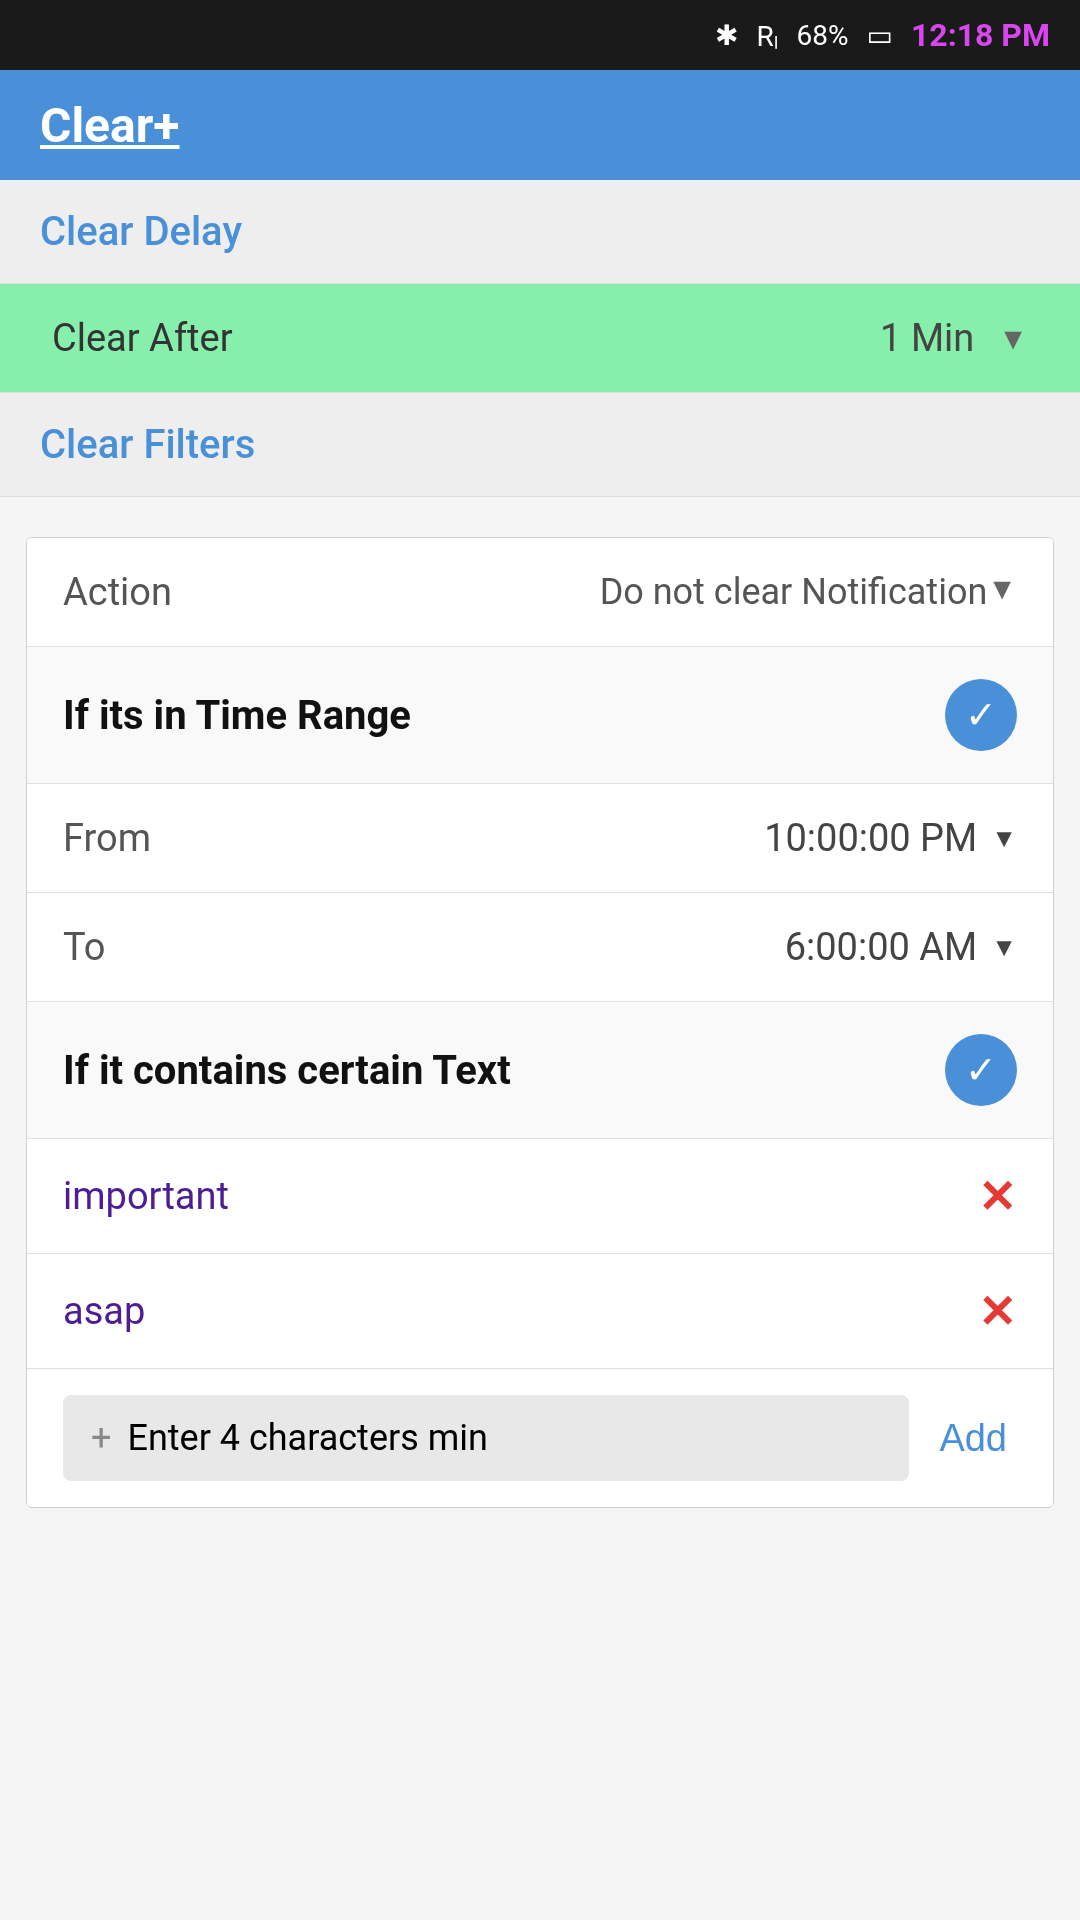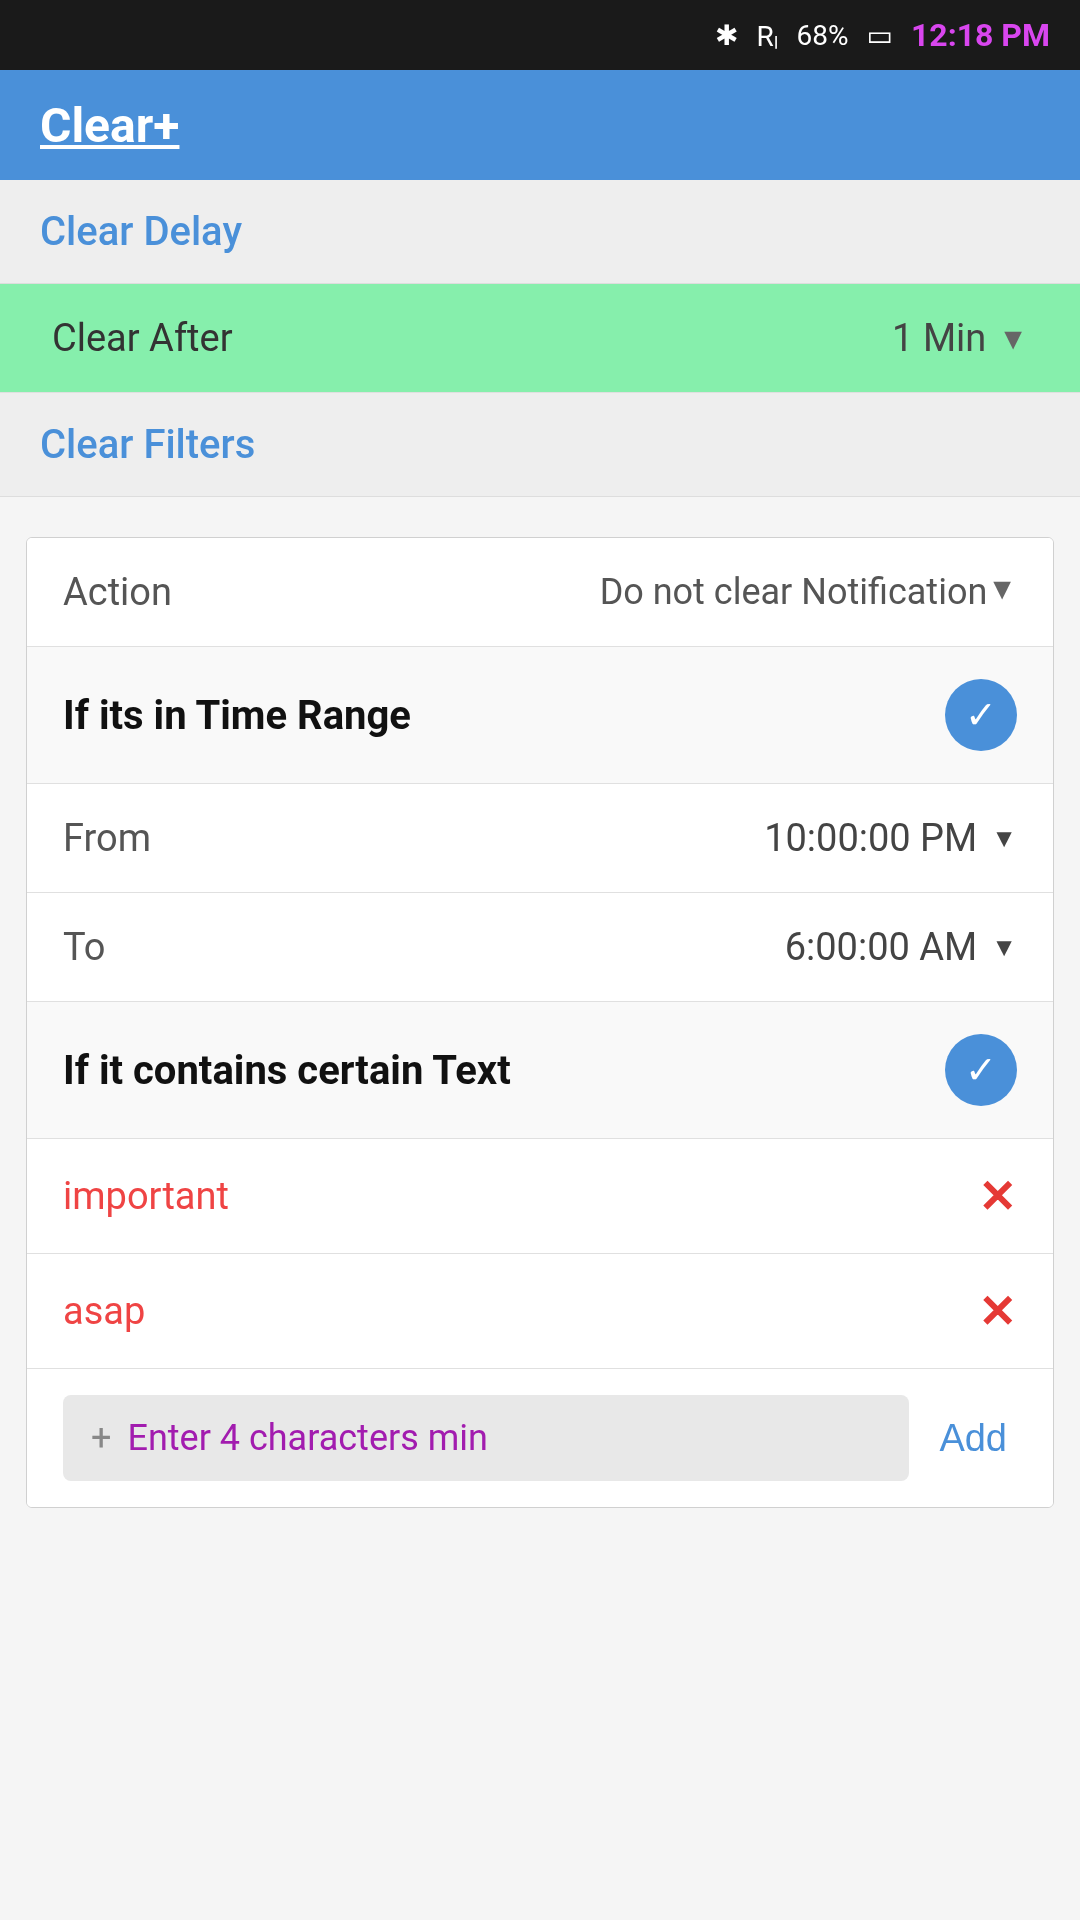--- a/index.html
+++ b/index.html
@@ -75,21 +75,21 @@
       border-bottom: 1px solid #e0e0e0;
       min-height: 100px;
     }
     .row-label {
       color: #333;
       font-size: 38px;
     }
     .row-value {
       display: flex;
       align-items: center;
-      gap: 12px;
+      gap: 24px;
       color: #444;
       font-size: 38px;
     }
     .dropdown-arrow {
       font-size: 30px;
       color: #666;
     }
 
     
     .section-spacer {
@@ -182,21 +182,21 @@
     
     .text-filter-row {
       display: flex;
       align-items: center;
       justify-content: space-between;
       padding: 30px 36px;
       border-bottom: 1px solid #e0e0e0;
       background: white;
     }
     .filter-text {
-      color: #ef4444;
+      color: #4c1d95;
       font-size: 38px;
     }
     .red-x {
       color: #e53935;
       font-size: 46px;
       font-weight: bold;
     }
 
     
     .add-input-row {
@@ -314,18 +314,18 @@
   </div>
 
   <div class="text-filter-row">
     <span class="filter-text">asap</span>
     <span class="red-x">✕</span>
   </div>
 
   <div class="add-input-row">
     <div class="add-input">
       <span class="plus-icon">+</span>
-      <span style="color:#a21caf; font-size:36px;">Enter 4 characters min</span>
+      <span style="color:#000000; font-size:36px;">Enter 4 characters min</span>
     </div>
     <button class="add-btn">Add</button>
   </div>
 
 </div>
 
 </body></html>

